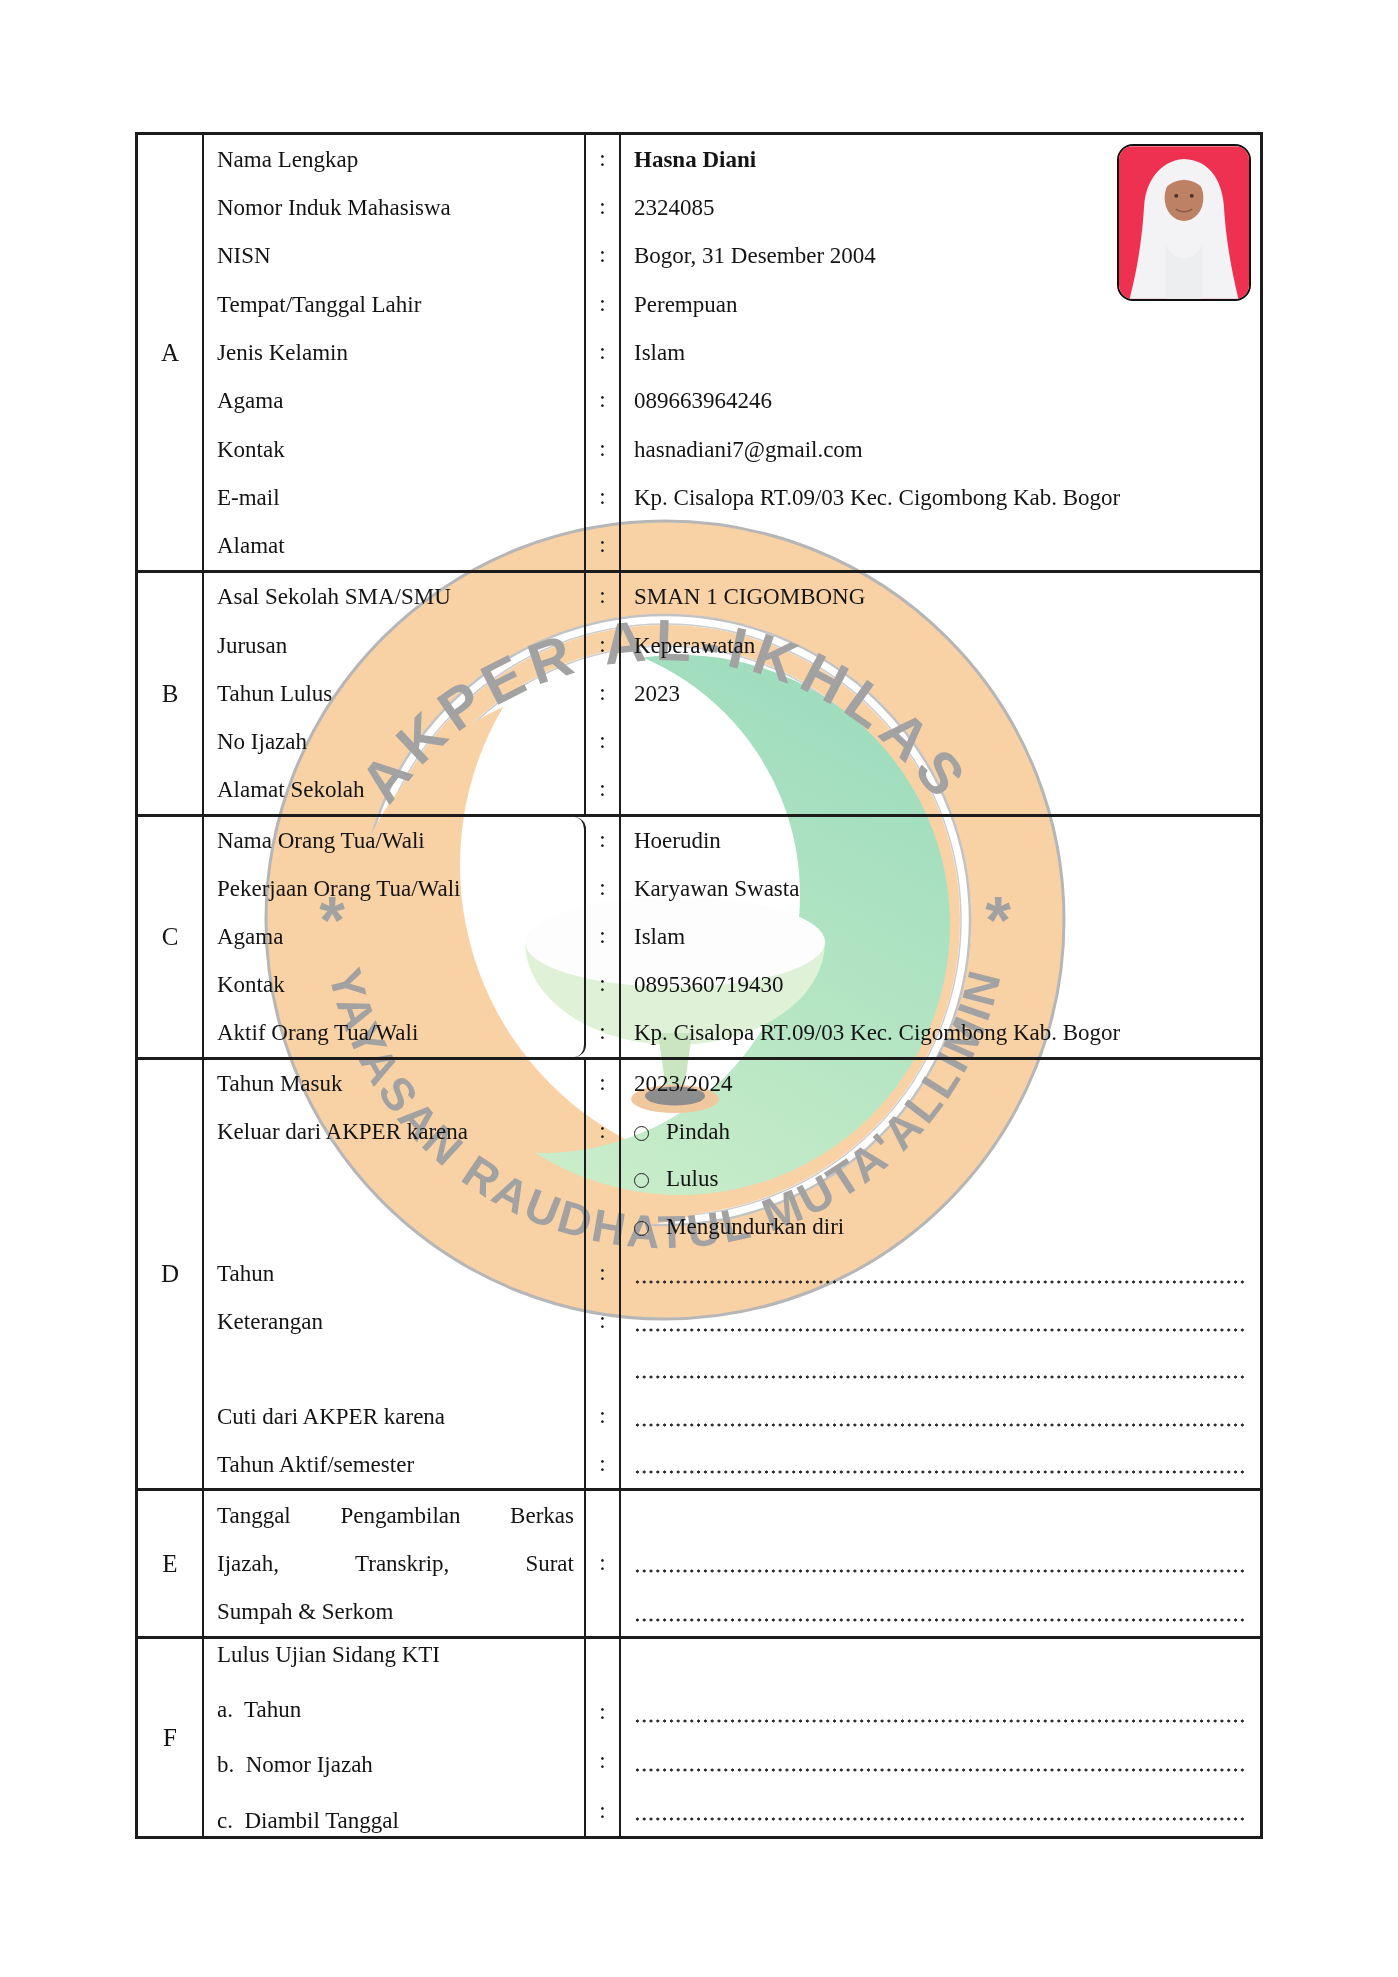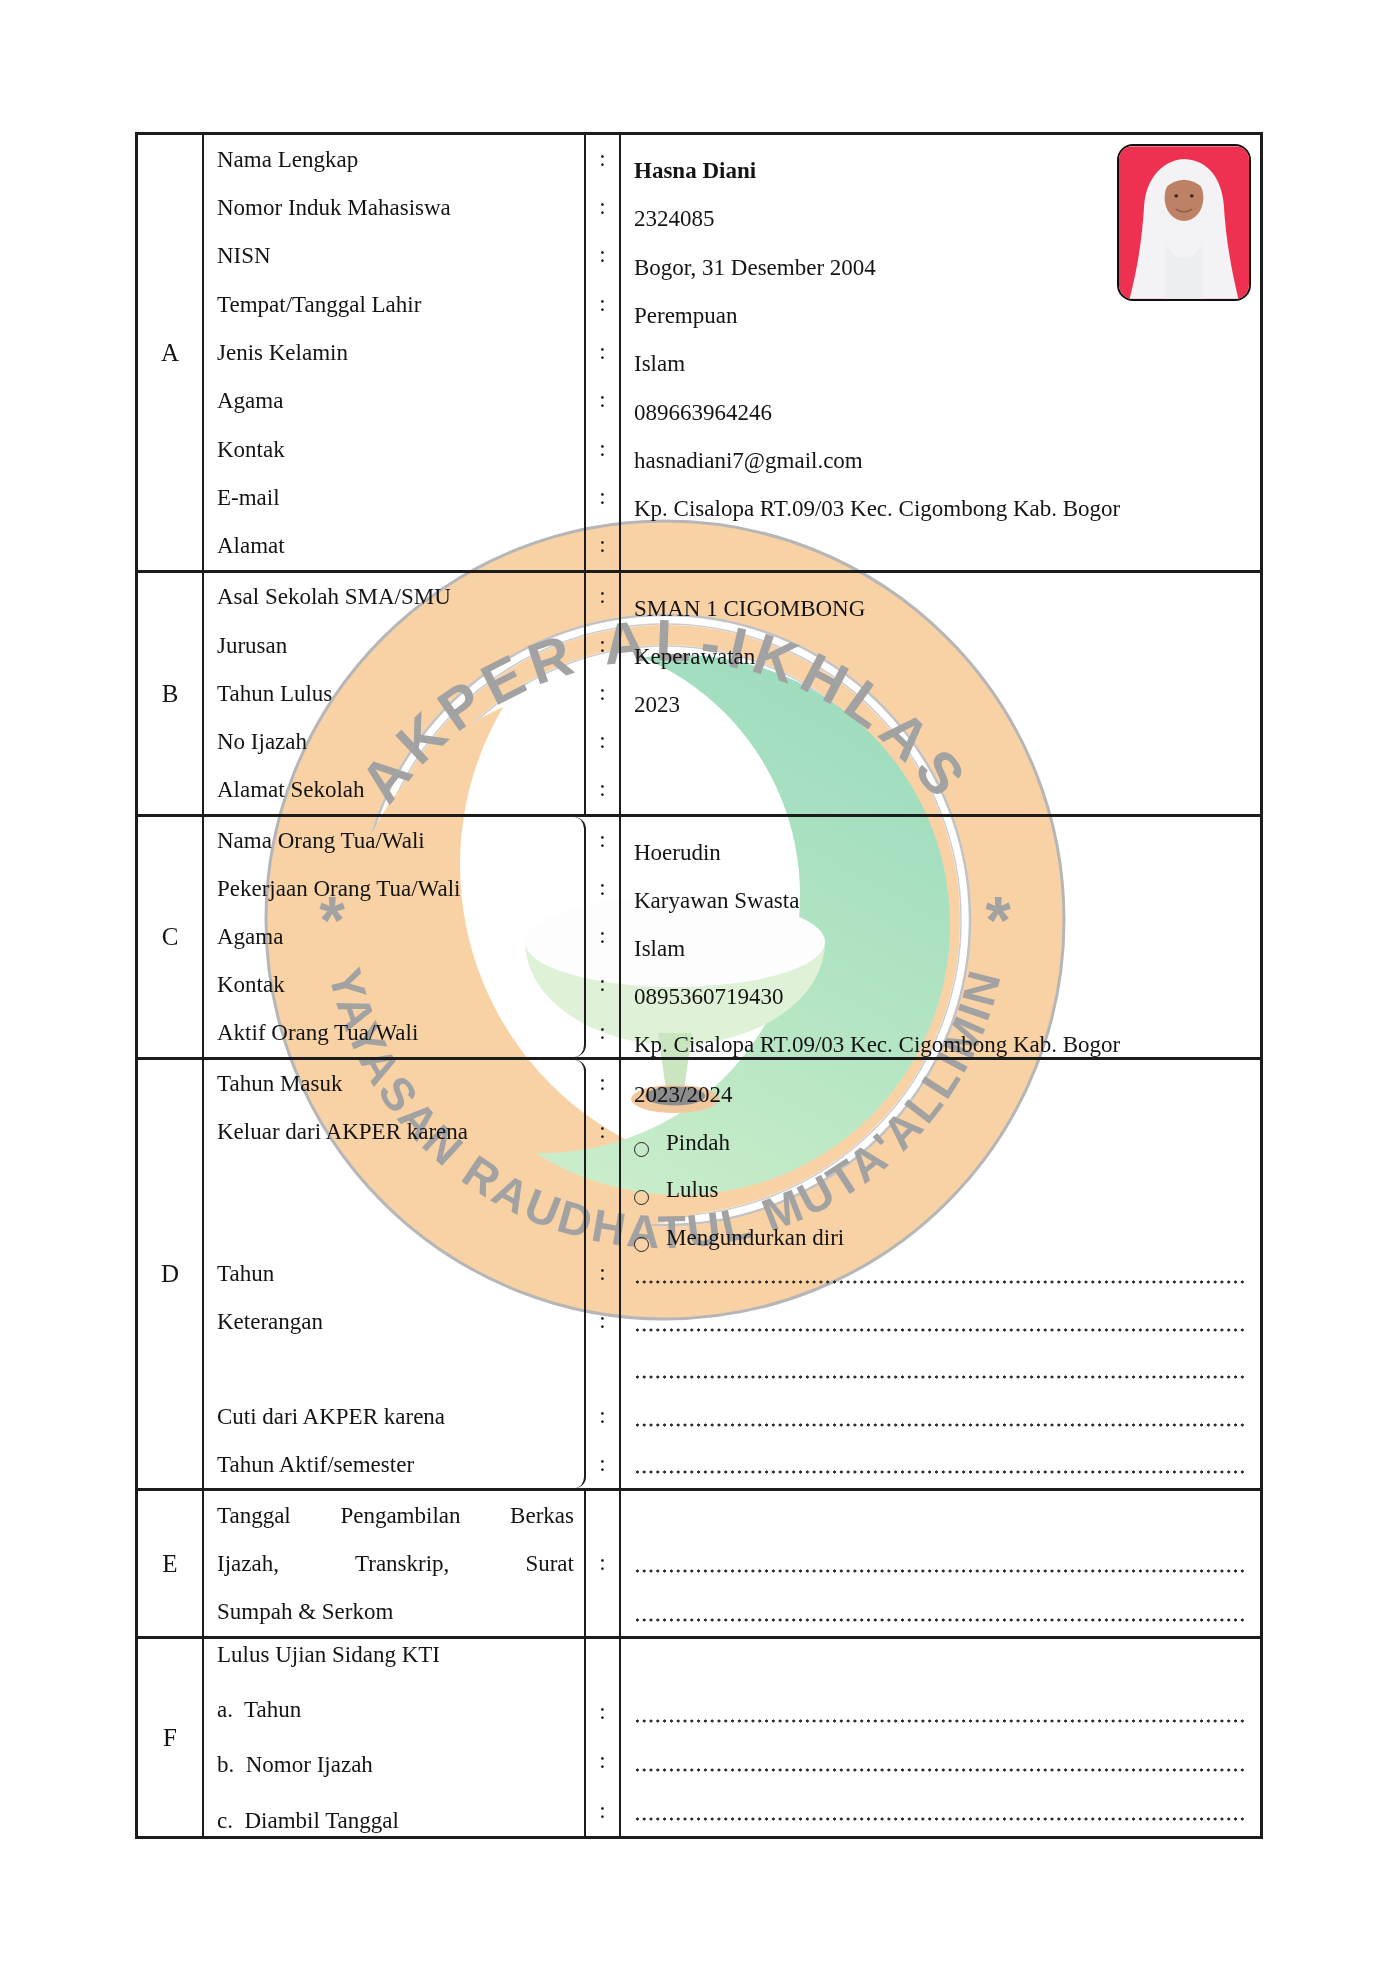--- a/index.html
+++ b/index.html
@@ -44,21 +44,21 @@
   .col-labels,.col-colons{border-right:2px solid #1c1c1c;}
   .col-labels,.col-colons,.col-values{display:grid;height:100%;}
   .cell{
     display:flex;align-items:center;
     font-size:23px;line-height:1.1;
     min-height:0;white-space:pre-wrap;
   }
   .label-cell{padding:0 10px 0 13px;}
   .label-cell.justify{justify-content:space-between;}
   .colon-cell{justify-content:center;padding-bottom:2px;}
-  .value-cell{padding:0 16px 0 13px;align-items:flex-end;}
+  .value-cell{padding:0 16px 0 13px;}
   .value-cell .bold{font-weight:700;}
   .dots{
     flex:1;height:4px;align-self:center;transform:translateY(8px);
     background-image:radial-gradient(circle,#2e2e2e 1.45px,transparent 1.6px);
     background-size:6.8px 4px;background-repeat:repeat-x;background-position:left center;
   }
   .opt-circle{
     width:13px;height:13px;border:1.6px solid #222;border-radius:50%;
     margin-right:17px;flex:0 0 auto;transform:translateY(2px);
   }
@@ -209,21 +209,21 @@
         <div class="col col-values" style="grid-template-rows: repeat(5, 1fr);">
           <div class="cell value-cell"><div>Hoerudin</div></div>
           <div class="cell value-cell"><div>Karyawan Swasta</div></div>
           <div class="cell value-cell"><div>Islam</div></div>
           <div class="cell value-cell"><div>0895360719430</div></div>
           <div class="cell value-cell"><div>Kp. Cisalopa RT.09/03 Kec. Cigombong Kab. Bogor</div></div>
         </div>
       </div>
       <div class="section">
         <div class="col col-letter">D</div>
-        <div class="col col-labels" style="grid-template-rows: repeat(9, 1fr); border-radius: 11px;">
+        <div class="col col-labels" style="grid-template-rows: repeat(9, 1fr);">
           <div class="cell label-cell">Tahun Masuk</div>
           <div class="cell label-cell">Keluar dari AKPER karena</div>
           <div class="cell label-cell"></div>
           <div class="cell label-cell"></div>
           <div class="cell label-cell">Tahun</div>
           <div class="cell label-cell">Keterangan</div>
           <div class="cell label-cell"></div>
           <div class="cell label-cell">Cuti dari AKPER karena</div>
           <div class="cell label-cell">Tahun Aktif/semester</div>
         </div>

